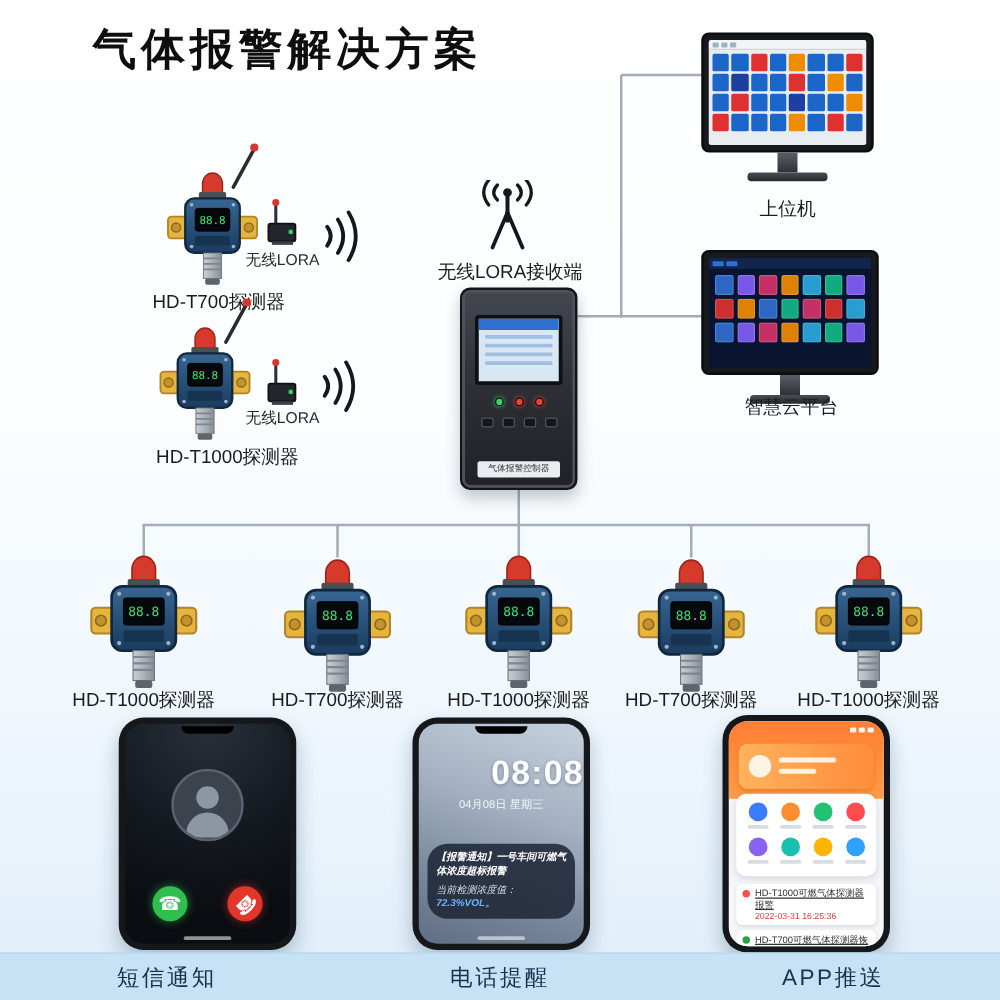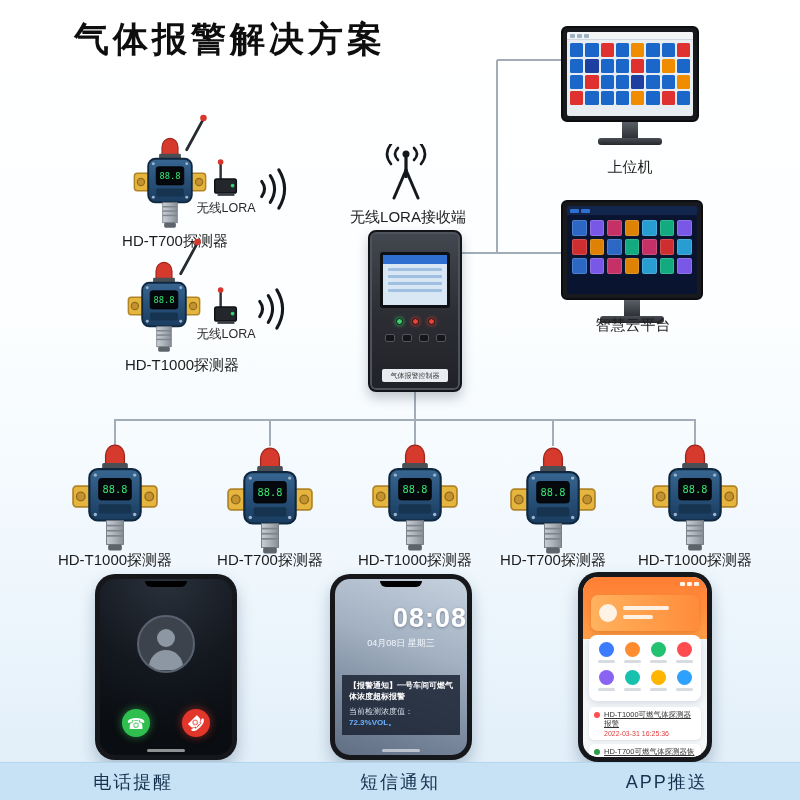--- a/index.html
+++ b/index.html
@@ -64,21 +64,21 @@
   .call-btn { width:28px; height:28px; border-radius:50%; display:flex; align-items:center; justify-content:center;
               color:#fff; font-size:15px; line-height:1; }
   .call-btn.answer { background:#2fbf4f; box-shadow:0 0 8px rgba(47,191,79,.6); }
   .call-btn.decline { background:#e2362b; box-shadow:0 0 8px rgba(226,54,43,.6); }
   .call-btn.decline span { display:block; transform:rotate(135deg); }
 
   
   .scr-sms { background:linear-gradient(200deg,#c6d1de 0%,#a2b0c1 40%,#77869a 75%,#5f6e82 100%); }
   .sms-time { position:absolute; left:0; right:0; top:24px; text-align:right; color:#ffffff; font-size:27px; font-weight:600; letter-spacing:1px; text-shadow:0 1px 3px rgba(30,45,65,.4); }
   .sms-date { position:absolute; left:0; right:0; top:58px; text-align:center; color:#f2f6fa; font-size:9px; }
-  .sms-card { position:absolute; left:7px; right:7px; top:96px; background:rgba(26,35,50,.84); border-radius:0; padding:6px 7px; color:#e8eef5; }
+  .sms-card { position:absolute; left:7px; right:7px; top:96px; background:rgba(26,35,50,.84); border-radius:16px; padding:6px 7px; color:#e8eef5;font-style:italic; }
   .sms-title { font-size:8px; font-weight:700; color:#ffffff; margin-bottom:3px; line-height:1.35; }
   .sms-body { font-size:8px; line-height:1.45; color:#d4dde8; }
   .sms-value { color:#6db2ff; font-weight:700; }
 
   
   .scr-app { background:#f4f6f8; }
   .app-header { position:absolute; left:0; top:0; right:0; height:62px; background:linear-gradient(180deg,#ff7e33 0%,#ff9d45 100%); }
   .app-status { position:absolute; left:8px; top:3px; color:#fff; font-size:8px; font-weight:700;margin-top:40px; }
   .app-status-dots { position:absolute; right:8px; top:5px; display:flex; gap:2px; }
   .app-status-dots i { width:5px; height:4px; background:rgba(255,255,255,.9); border-radius:1px; display:block; }
@@ -441,18 +441,18 @@
             <div class="app-row-main">HD-T700可燃气体探测器恢复</div>
 
           </div>
         </div>
 
       </div>
     </div>
   </div>
 
   <div class="bottom-bar">
+    <div>短信通知</div>
     <div>电话提醒</div>
-    <div>短信通知</div>
     <div>APP推送</div>
   </div>
 
 </div>
 
 </body></html>

